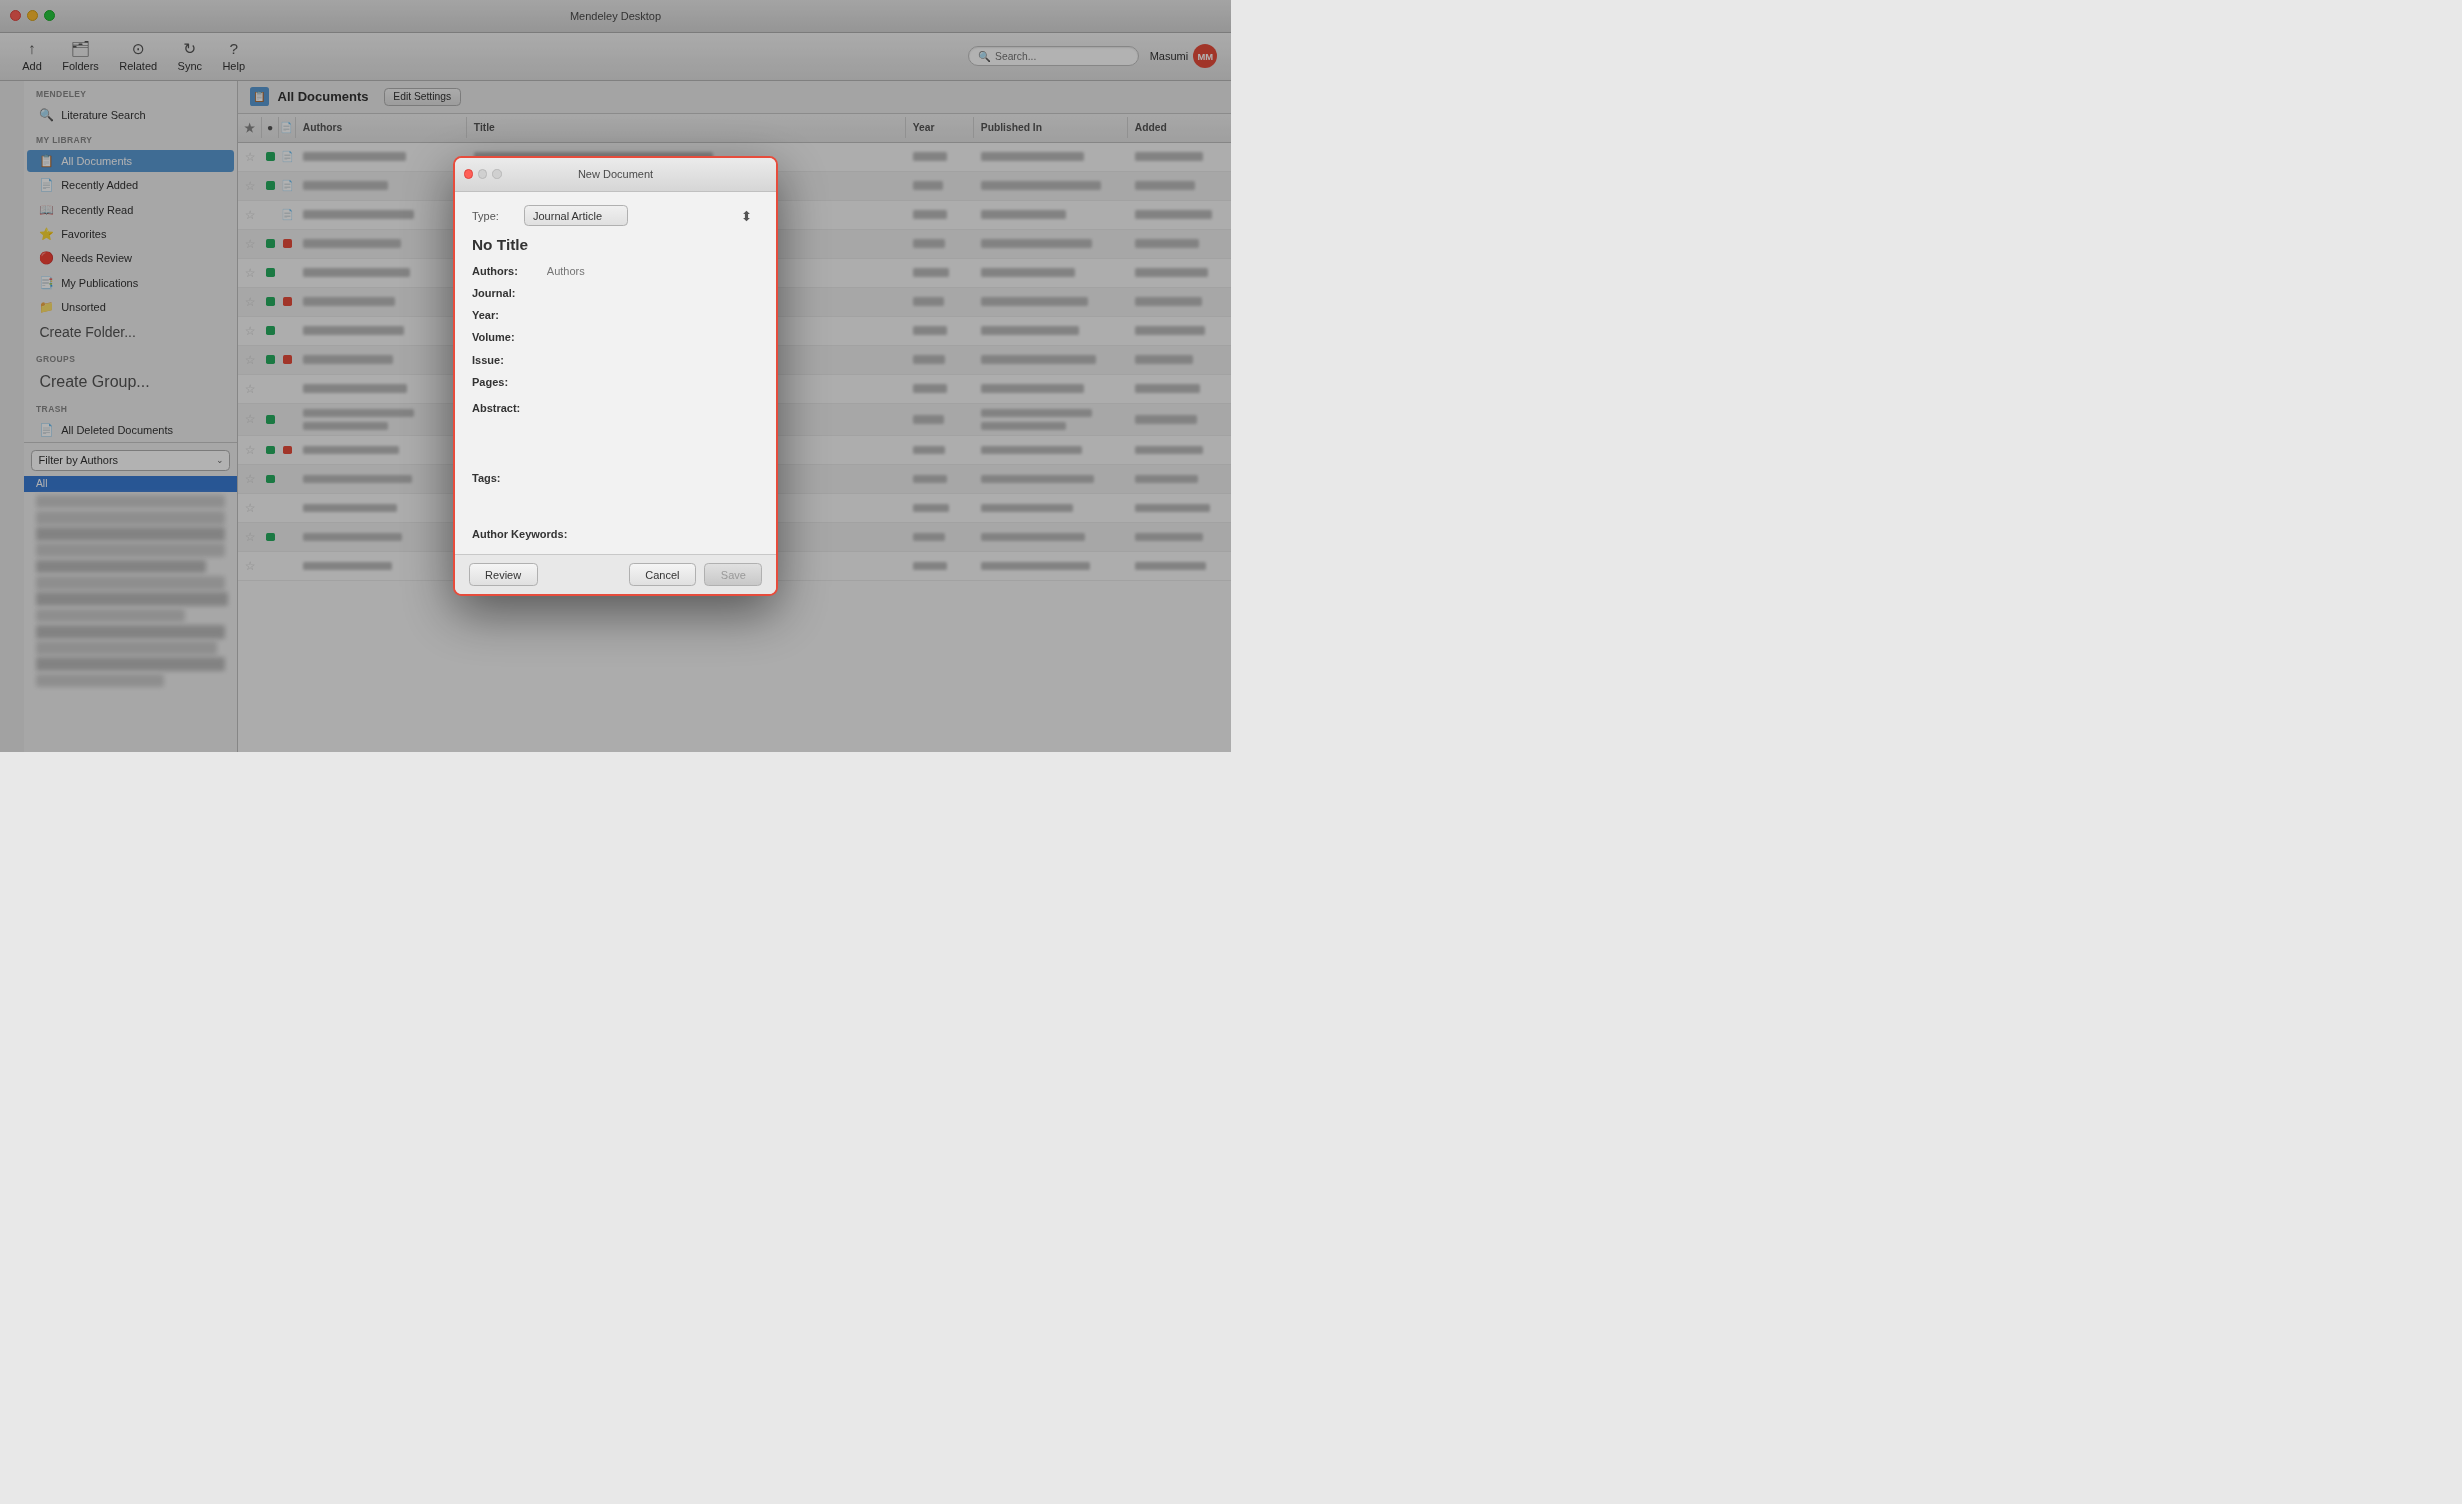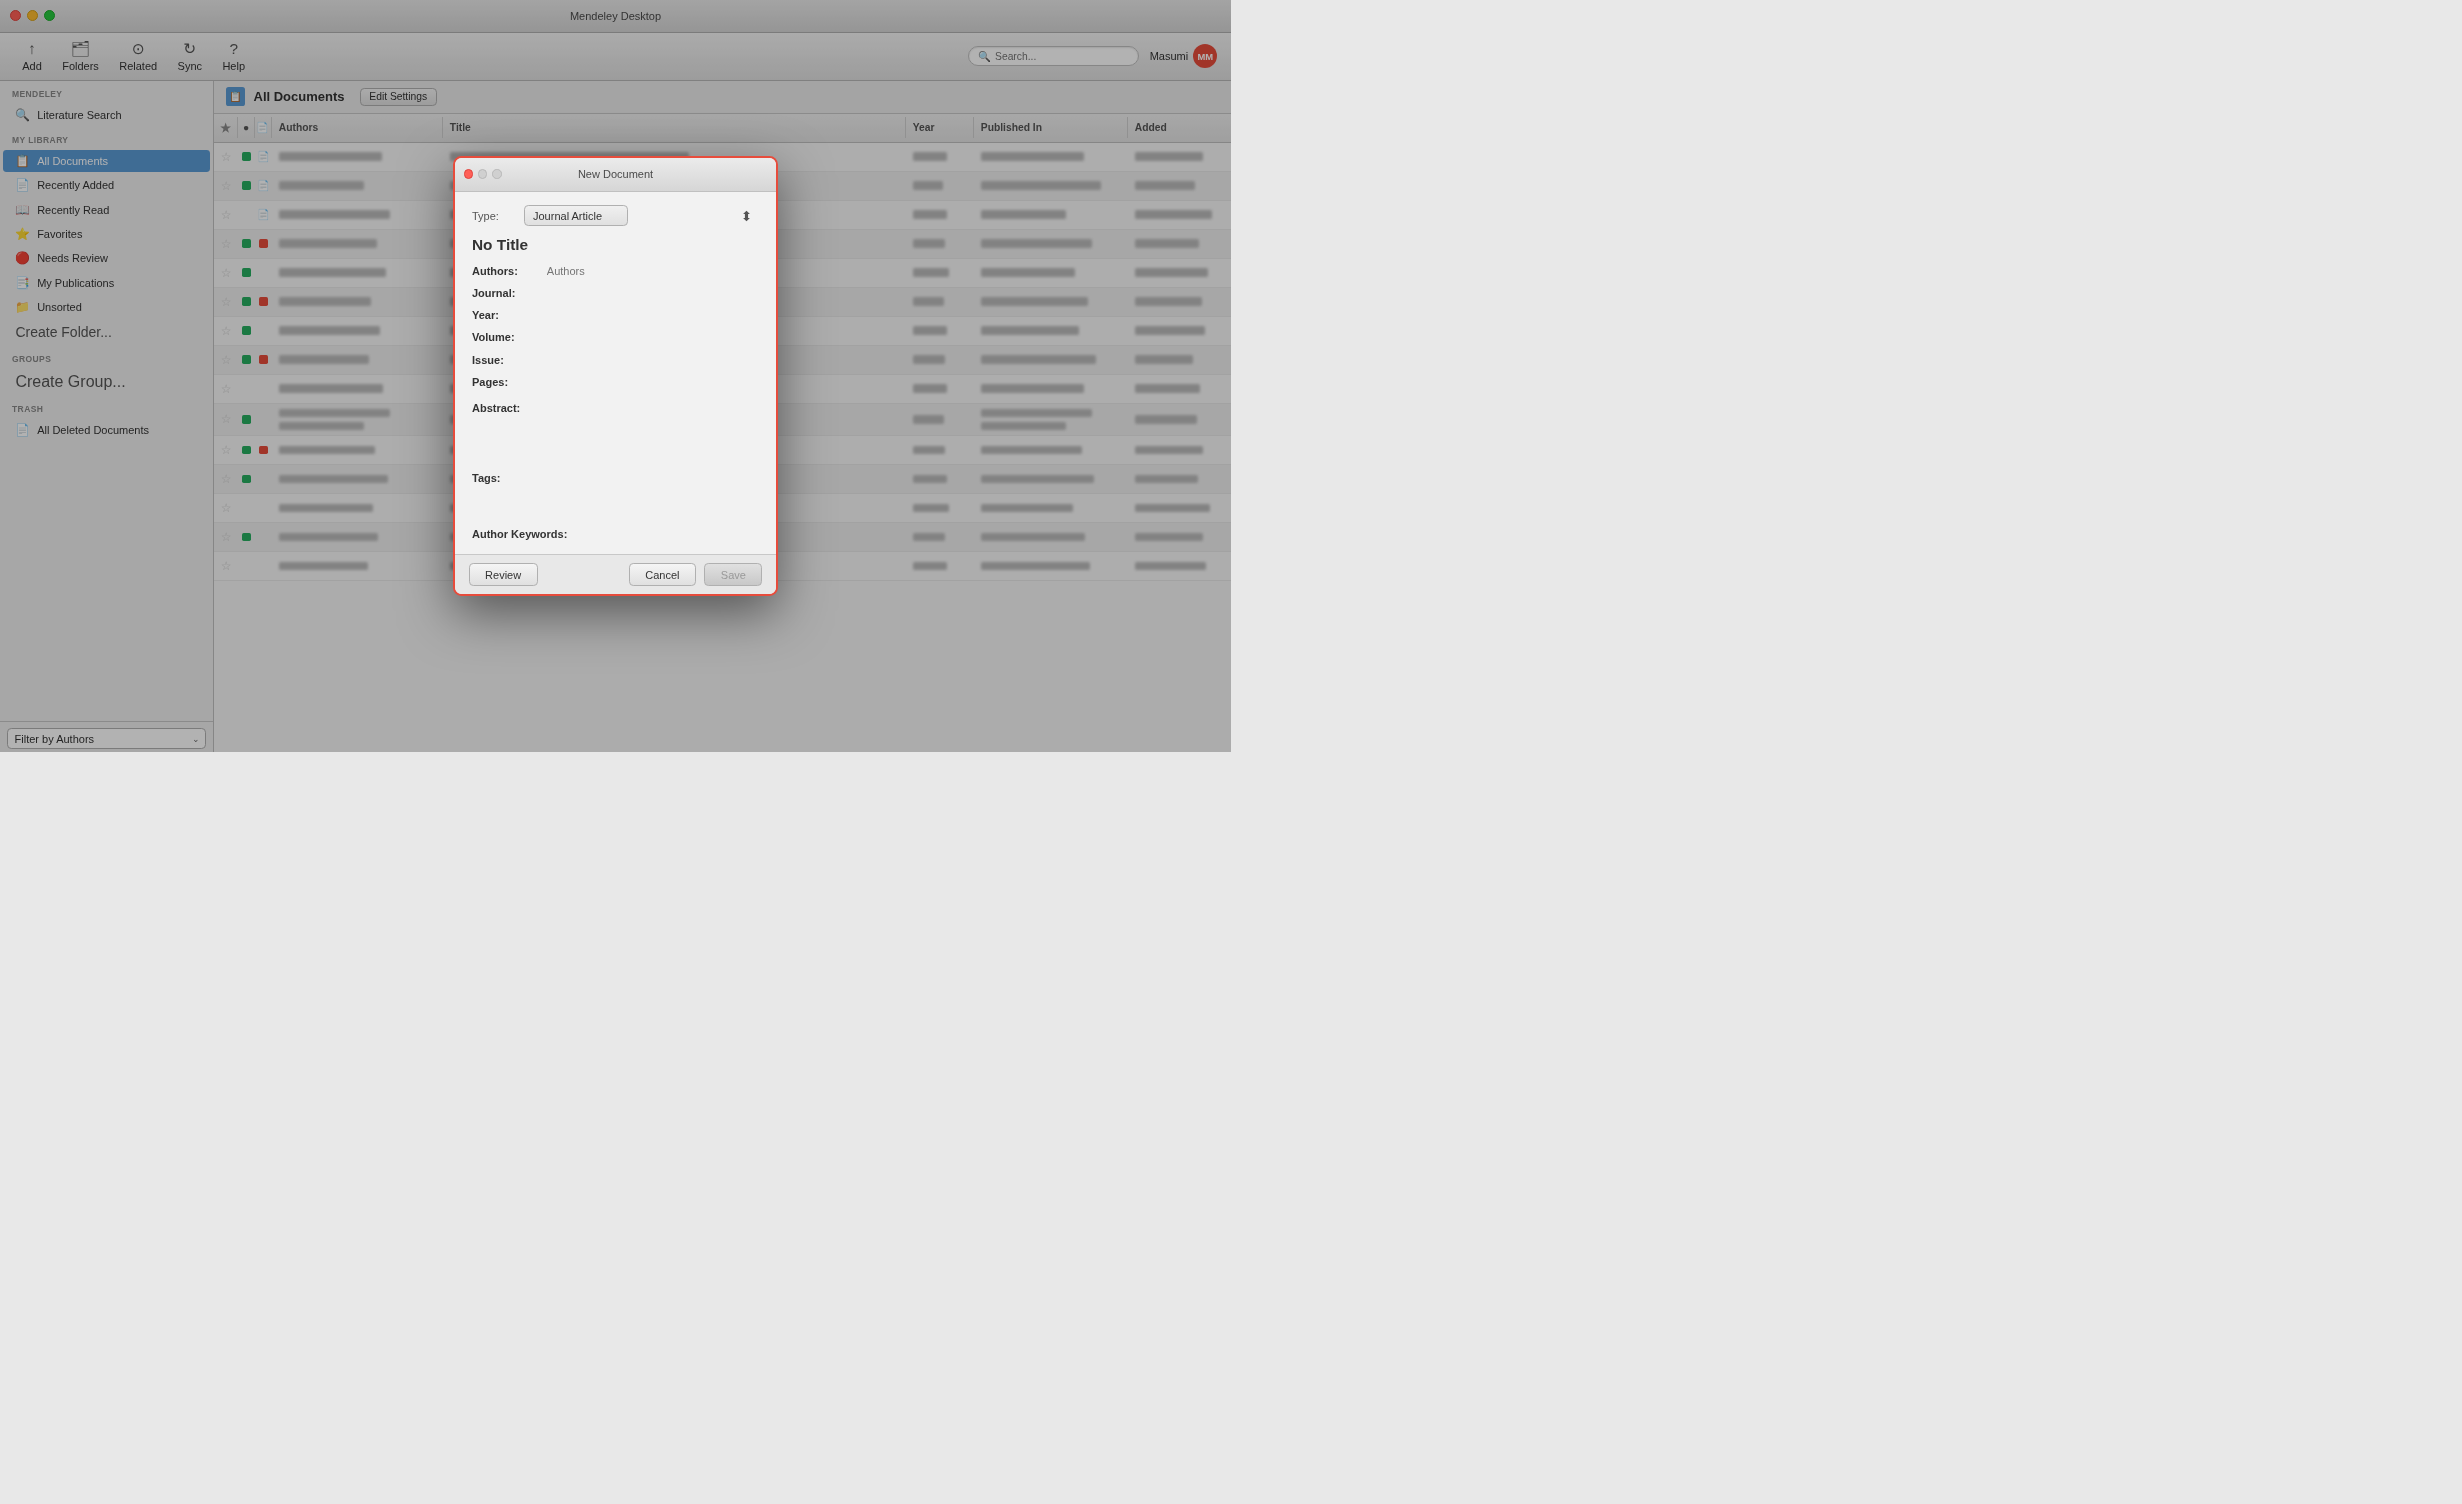--- a/index.html
+++ b/index.html
@@ -114,20 +114,21 @@
       color: white;
       font-size: 9.4px;
       font-weight: bold;
     }
     .user-name { font-size: 11px; color: #333; }
 
     
     .main-container {
       display: flex;
       height: calc(752px - 80px);
+      padding-left: 24px;
     }
 
     
     .sidebar {
       width: 214px;
       background: #f0f0f0;
       border-right: 0.9px solid #c0c0c0;
       display: flex;
       flex-direction: column;
       overflow: hidden;
@@ -567,20 +568,35 @@
     </div>
 
     <div class="filter-section">
       <div class="filter-select-wrapper">
         <select class="filter-select">
           <option>Filter by Authors</option>
         </select>
         <span class="filter-select-arrow">⌄</span>
       </div>
     </div>
+    <div class="authors-list">
+      <div class="author-item selected">All</div>
+      <div class="author-item" style="filter:blur(2.6px);background:#ccc;height:13.7px;margin:2.6px 12px;border-radius:1.7px;"></div>
+      <div class="author-item" style="filter:blur(2.6px);background:#ccc;height:13.7px;margin:2.6px 12px;border-radius:1.7px;"></div>
+      <div class="author-item" style="filter:blur(2.6px);background:#bbb;height:13.7px;margin:2.6px 12px;border-radius:1.7px;"></div>
+      <div class="author-item" style="filter:blur(2.6px);background:#ccc;height:13.7px;margin:2.6px 12px;border-radius:1.7px;"></div>
+      <div class="author-item" style="filter:blur(2.6px);background:#bbb;height:13.7px;margin:2.6px 12px;border-radius:1.7px;width:80%;"></div>
+      <div class="author-item" style="filter:blur(2.6px);background:#ccc;height:13.7px;margin:2.6px 12px;border-radius:1.7px;"></div>
+      <div class="author-item" style="filter:blur(2.6px);background:#bbb;height:13.7px;margin:2.6px 12px;border-radius:1.7px;width:90%;"></div>
+      <div class="author-item" style="filter:blur(2.6px);background:#ccc;height:13.7px;margin:2.6px 12px;border-radius:1.7px;width:70%;"></div>
+      <div class="author-item" style="filter:blur(2.6px);background:#bbb;height:13.7px;margin:2.6px 12px;border-radius:1.7px;"></div>
+      <div class="author-item" style="filter:blur(2.6px);background:#ccc;height:13.7px;margin:2.6px 12px;border-radius:1.7px;width:85%;"></div>
+      <div class="author-item" style="filter:blur(2.6px);background:#bbb;height:13.7px;margin:2.6px 12px;border-radius:1.7px;"></div>
+      <div class="author-item" style="filter:blur(2.6px);background:#ccc;height:13.7px;margin:2.6px 12px;border-radius:1.7px;width:60%;"></div>
+    </div>
   </div>
 
   <div class="content-area">
 
     <div class="content-header">
       <div class="content-header-icon">
         <span style="color:white;font-size:10.3px;">📋</span>
       </div>
       <span class="content-header-title">All Documents</span>
       <button class="edit-settings-btn">Edit Settings</button>

